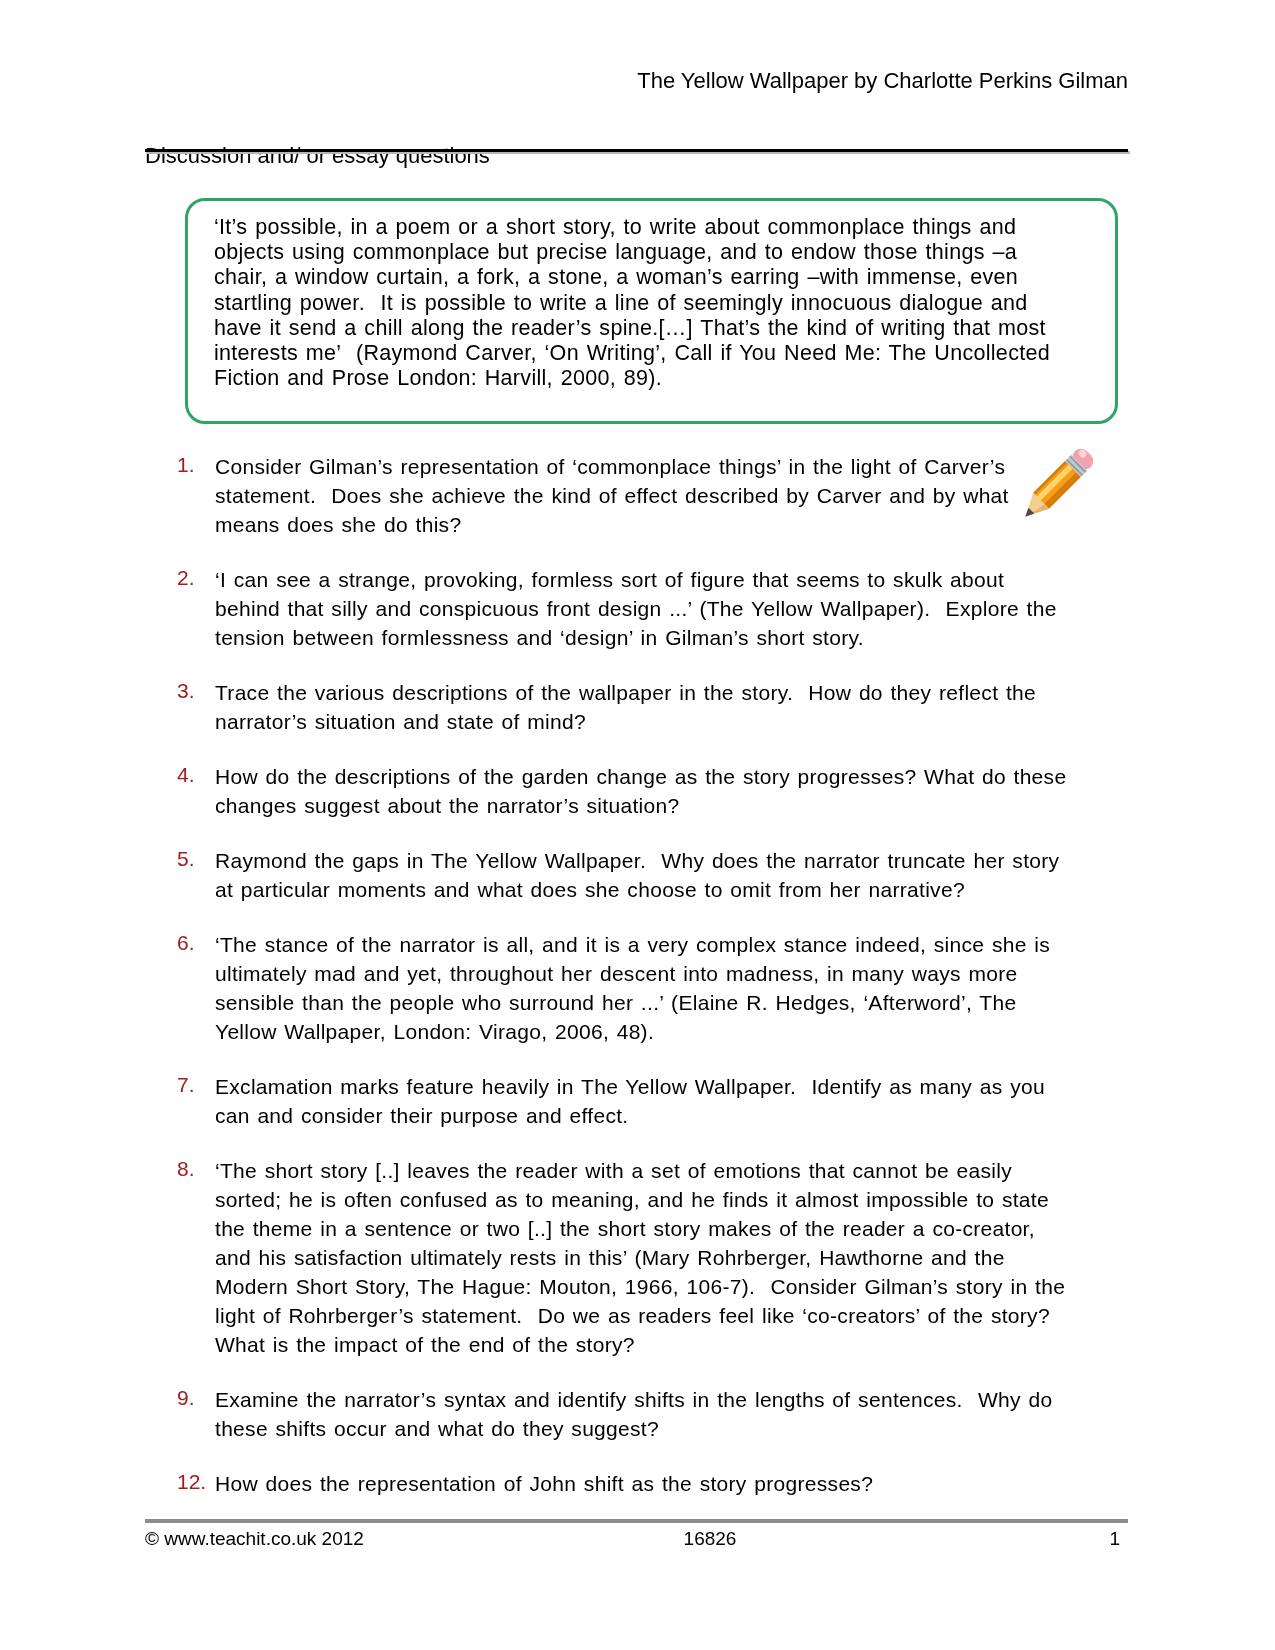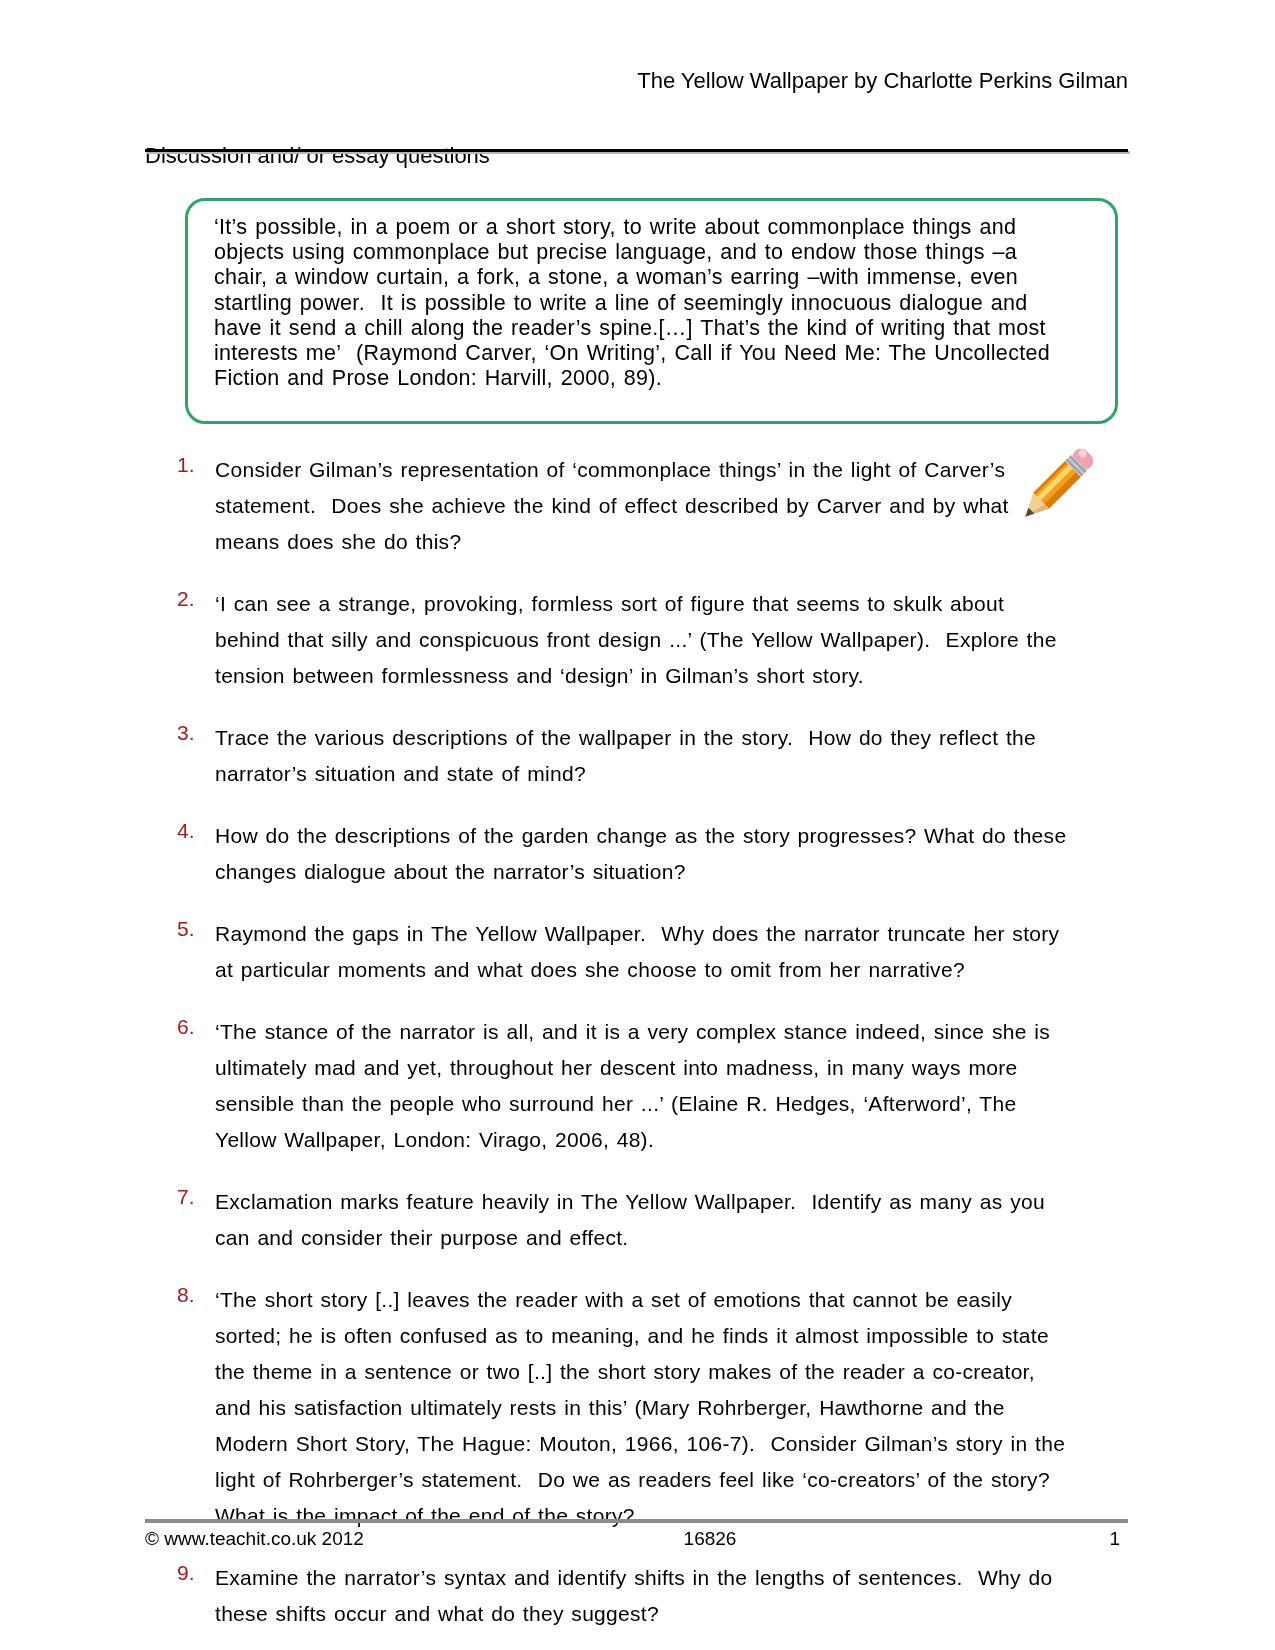--- a/index.html
+++ b/index.html
@@ -48,21 +48,21 @@
     display:flex;align-items:flex-start;
     margin:0 0 26px 0;padding-left:32px;
   }
   .q-num{
     flex:0 0 38px;width:38px;
     color:var(--number);
     font-size:21px;line-height:25.4px;
   }
   .q-text{
     flex:1;max-width:858px;
-    font-size:21px;line-height:36px;
+    font-size:21px;line-height:29px;
     letter-spacing:0.3px;word-spacing:1.5px;
     white-space:pre-wrap;
   }
   #footer-rule{
     position:absolute;left:145px;top:1519px;width:983px;height:4px;
     background:var(--footer-rule);
   }
   #footer{
     position:absolute;left:145px;top:1527px;width:983px;height:26px;
     font-size:19px;line-height:24px;text-decoration:underline;
@@ -111,21 +111,21 @@
       <span class="q-text"><span>‘I can see a strange, provoking, formless sort of figure that seems to skulk about behind that silly and conspicuous front design ...’ (</span><span class="it">The Yellow Wallpaper</span><span>).  Explore the tension between formlessness and ‘design’ in Gilman’s short story.</span></span>
     </li>
 
     <li class="q-item">
       <span class="q-num">3.</span>
       <span class="q-text"><span>Trace the various descriptions of the wallpaper in the story.  How do they reflect the narrator’s situation and state of mind?</span></span>
     </li>
 
     <li class="q-item">
       <span class="q-num">4.</span>
-      <span class="q-text"><span>How do the descriptions of the garden change as the story progresses? What do these changes dialogue about the narrator’s situation?</span></span>
+      <span class="q-text"><span>How do the descriptions of the garden change as the story progresses? What do these changes suggest about the narrator’s situation?</span></span>
     </li>
 
     <li class="q-item">
       <span class="q-num">5.</span>
       <span class="q-text"><span>Raymond the gaps in </span><span class="it">The Yellow Wallpaper</span><span>.  Why does the narrator truncate her story at particular moments and what does she choose to omit from her narrative?</span></span>
     </li>
 
     <li class="q-item">
       <span class="q-num">6.</span>
       <span class="q-text"><span>‘The stance of the narrator is all, and it is a very complex stance indeed, since she is ultimately mad and yet, throughout her descent into madness, in many ways more sensible than the people who surround her ...’ (Elaine R. Hedges, ‘Afterword’, </span><span class="it">The Yellow Wallpaper</span><span>, London: Virago, 2006, 48).</span></span>

